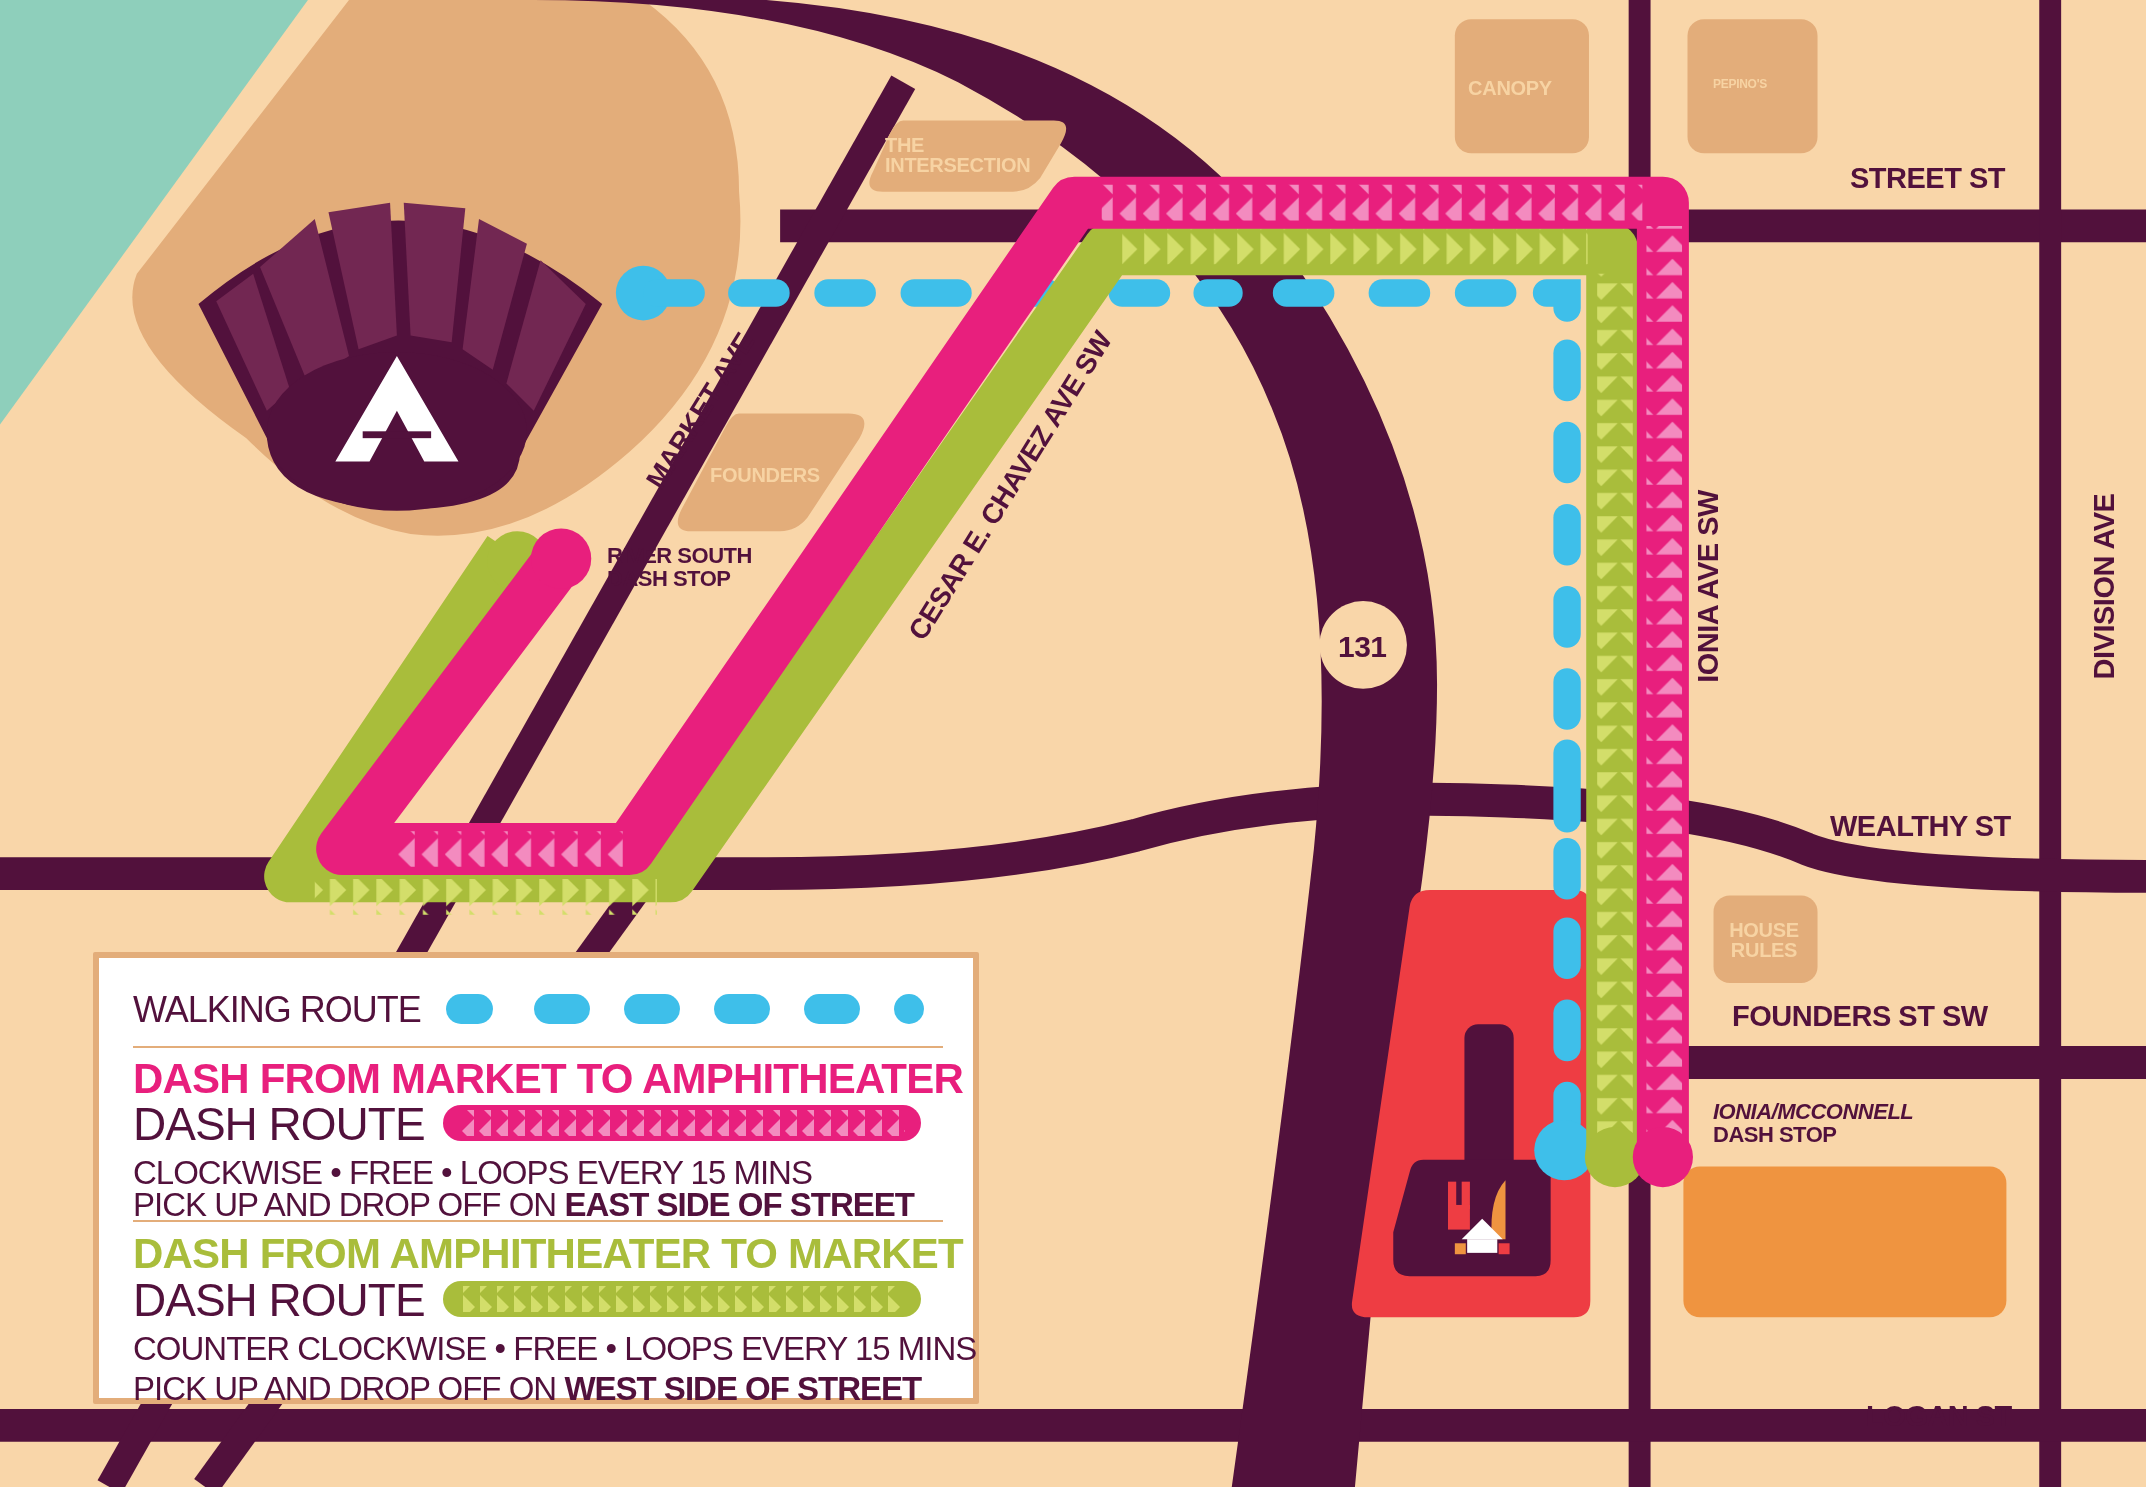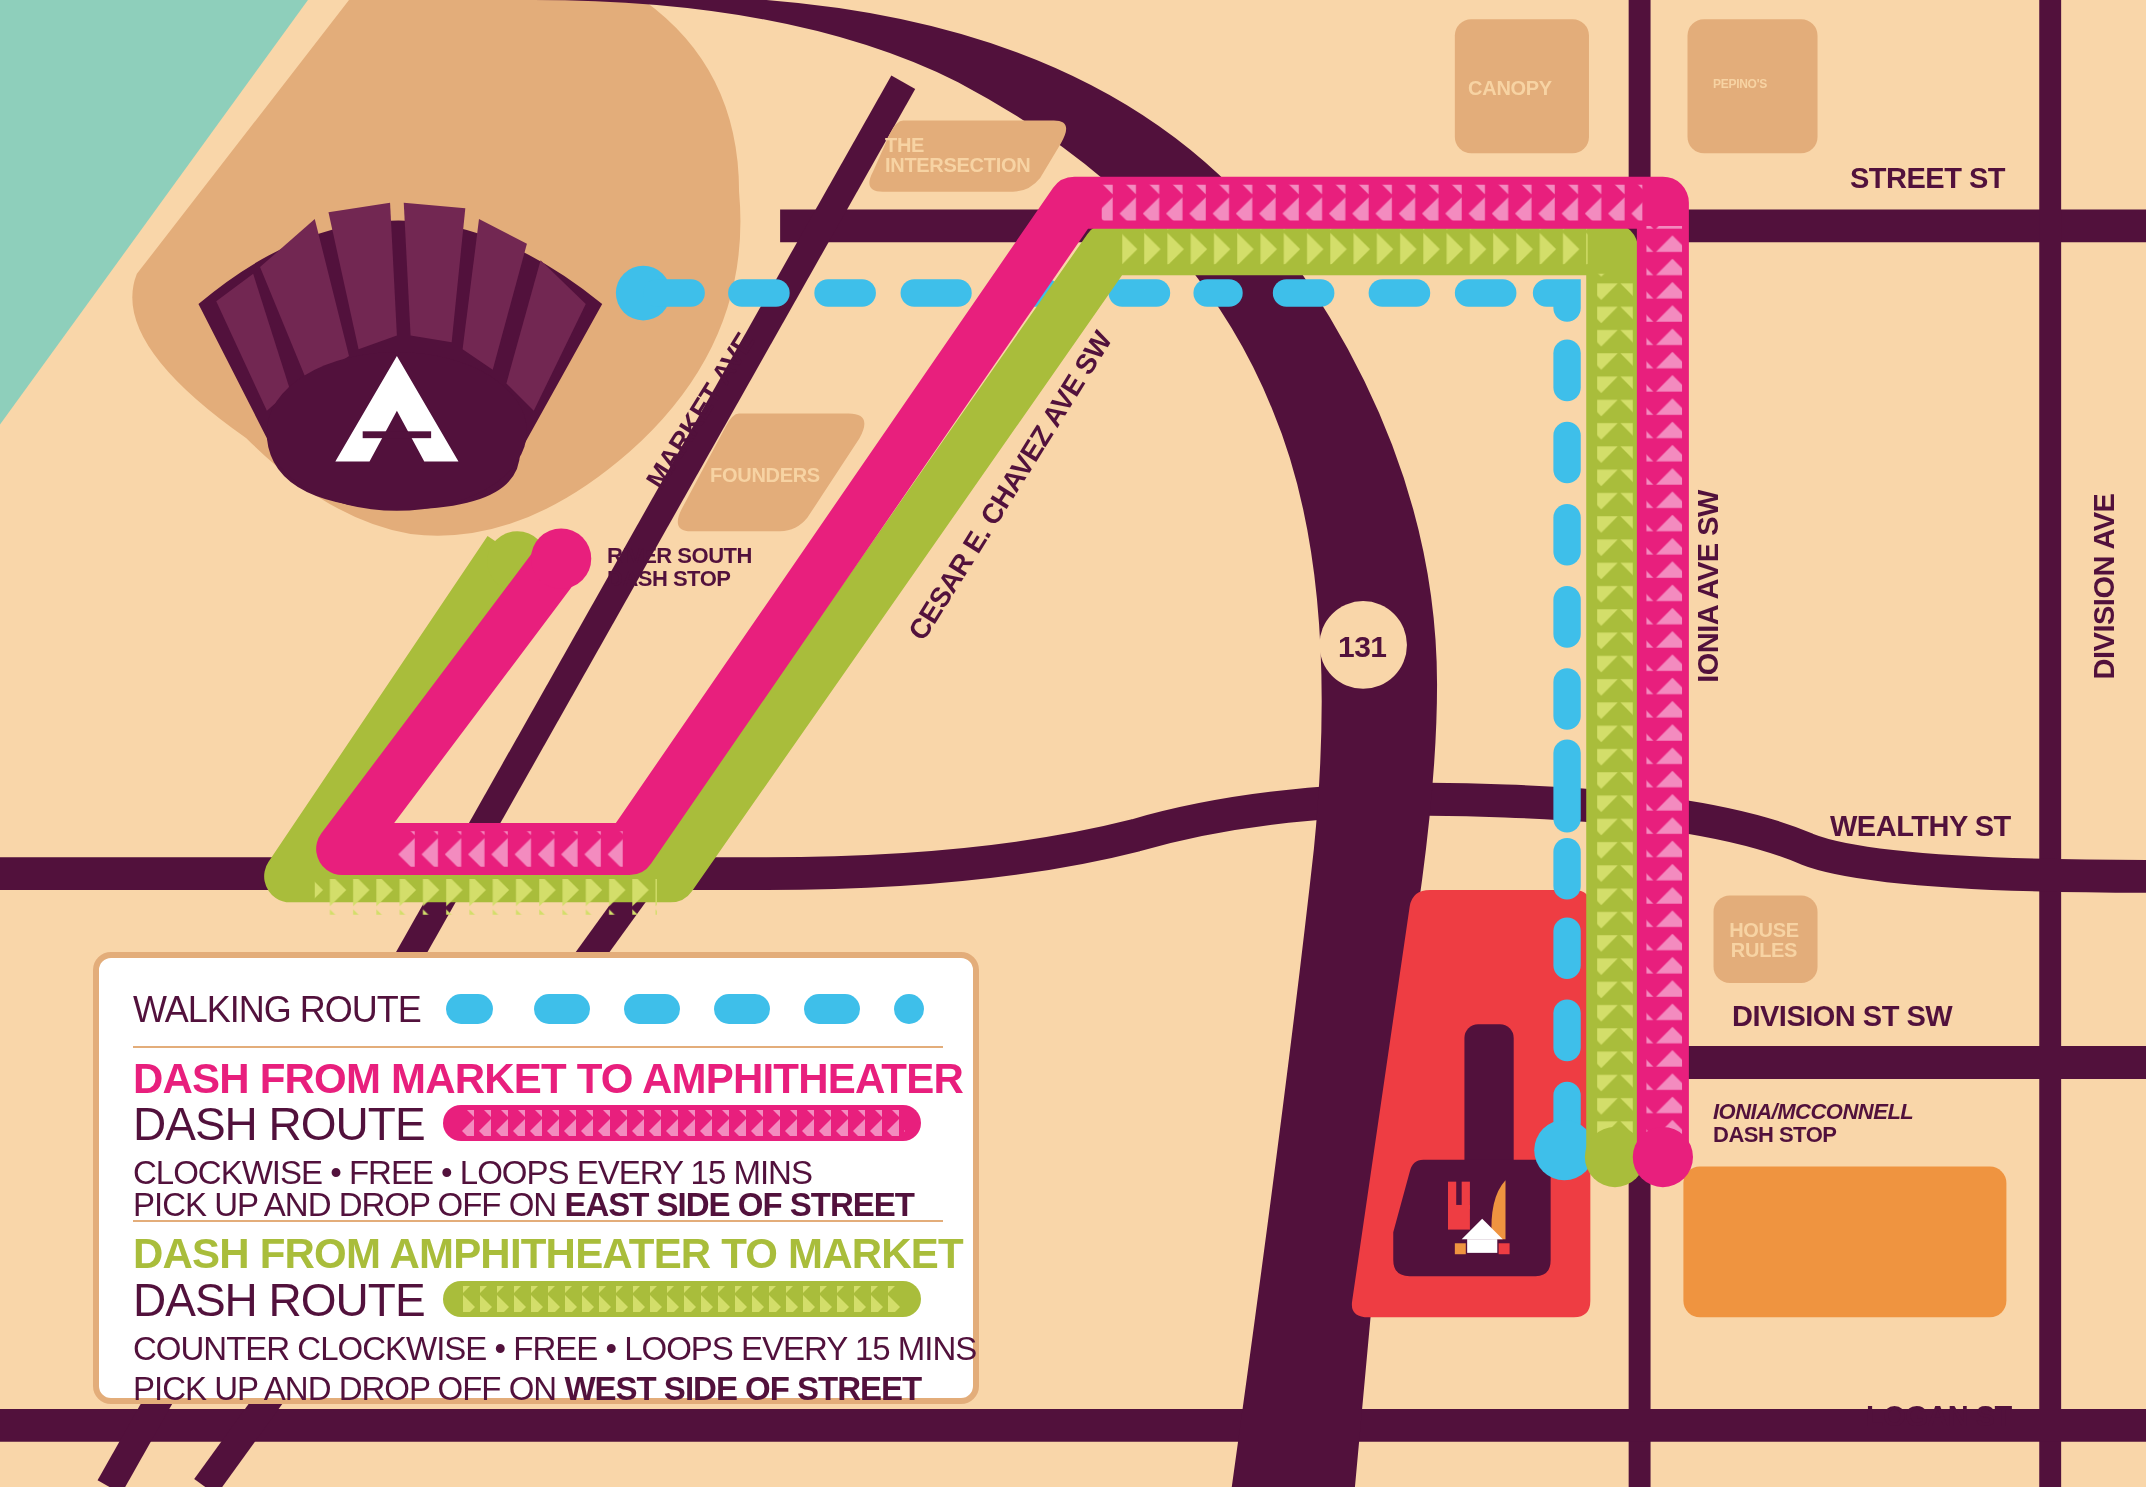--- a/index.html
+++ b/index.html
@@ -1,20 +1,20 @@
 <!DOCTYPE html>
 <html><head>
 <meta charset="utf-8">
 <style>
   html, body { margin: 0; padding: 0; background: #f9d6a9; }
   body { width: 2146px; height: 1487px; overflow: hidden; position: relative; font-family: "Liberation Sans", sans-serif; }
   #map { position: absolute; left: 0; top: 0; width: 2146px; height: 1487px; }
   .lbl { position: absolute; font-family: "Liberation Sans", sans-serif; font-weight: bold; color: #52113c; white-space: nowrap; letter-spacing: -0.5px; }
   .poi { position: absolute; font-family: "Liberation Sans", sans-serif; font-weight: bold; color: #f7d3a3; text-align: center; line-height: 1.0; letter-spacing: -0.3px; }
-  .legend { position: absolute; left: 93px; top: 952px; width: 886px; height: 452px; background: #ffffff; border: 6px solid #e3ad7a; border-radius: 18px; box-sizing: border-box; }
+  .legend { position: absolute; left: 93px; top: 952px; width: 886px; height: 452px; background: #ffffff; border: 6px solid #e3ad7a; border-radius: 2px; box-sizing: border-box; }
   .legend .row { position: absolute; left: 34px; color: #52113c; white-space: nowrap; letter-spacing: -1px; }
   .legend .walk { top: 31px; font-size: 36px; }
   .legend .h-pink { top: 97px; font-size: 42px; font-weight: bold; color: #e81f7d; letter-spacing: -0.8px; }
   .legend .h-green { top: 272px; font-size: 42px; font-weight: bold; color: #a9bd3b; letter-spacing: -0.8px; }
   .legend .route1 { top: 139px; font-size: 46px; }
   .legend .route2 { top: 315px; font-size: 46px; }
   .legend .d1 { top: 196px; font-size: 33px; }
   .legend .d2 { top: 228px; font-size: 33px; }
   .legend .d3 { top: 372px; font-size: 33px; }
   .legend .d4 { top: 404px; font-size: 33px; margin-top: 8px; }
@@ -145,21 +145,21 @@
     <line x1="1216" y1="165" x2="1216" y2="830" stroke="url(#pinkUp)" stroke-width="26"></line>
     <circle cx="410" cy="408" r="22" fill="#e81f7d"></circle>
     <circle cx="1215" cy="845" r="22" fill="#e81f7d"></circle>
   </g>
 
   <circle cx="996" cy="471" r="32" fill="#f9d6a9"></circle>
 </svg>
 
 <div class="lbl" style="left:1850px;top:162px;font-size:29px;">STREET ST</div>
 <div class="lbl" style="left:1830px;top:810px;font-size:29px;">WEALTHY ST</div>
-<div class="lbl" style="left:1732px;top:1000px;font-size:29px;">DIVISION ST SW</div>
+<div class="lbl" style="left:1732px;top:1000px;font-size:29px;">FOUNDERS ST SW</div>
 <div class="lbl" style="left:1866px;top:1400px;font-size:29px;">LOGAN ST</div>
 <div class="lbl" style="left:1612px;top:570px;font-size:29px;transform:rotate(-90deg);transform-origin:center;">IONIA AVE SW</div>
 <div class="lbl" style="left:2012px;top:570px;font-size:29px;transform:rotate(-90deg);transform-origin:center;">DIVISION AVE</div>
 <div class="lbl" style="left:612px;top:395px;font-size:28px;transform:rotate(-58deg);transform-origin:center;">MARKET AVE</div>
 <div class="lbl" style="left:832px;top:470px;font-size:28px;transform:rotate(-58deg);transform-origin:center;">CESAR E. CHAVEZ AVE SW</div>
 
 <div class="poi" style="left:1455px;top:78px;width:110px;font-size:20px;">CANOPY</div>
 <div class="poi" style="left:1688px;top:78px;width:104px;font-size:12px;">PEPINO'S</div>
 <div class="poi" style="left:885px;top:135px;width:160px;font-size:20px;text-align:left;">THE INTERSECTION</div>
 <div class="poi" style="left:700px;top:465px;width:130px;font-size:20px;">FOUNDERS</div>

